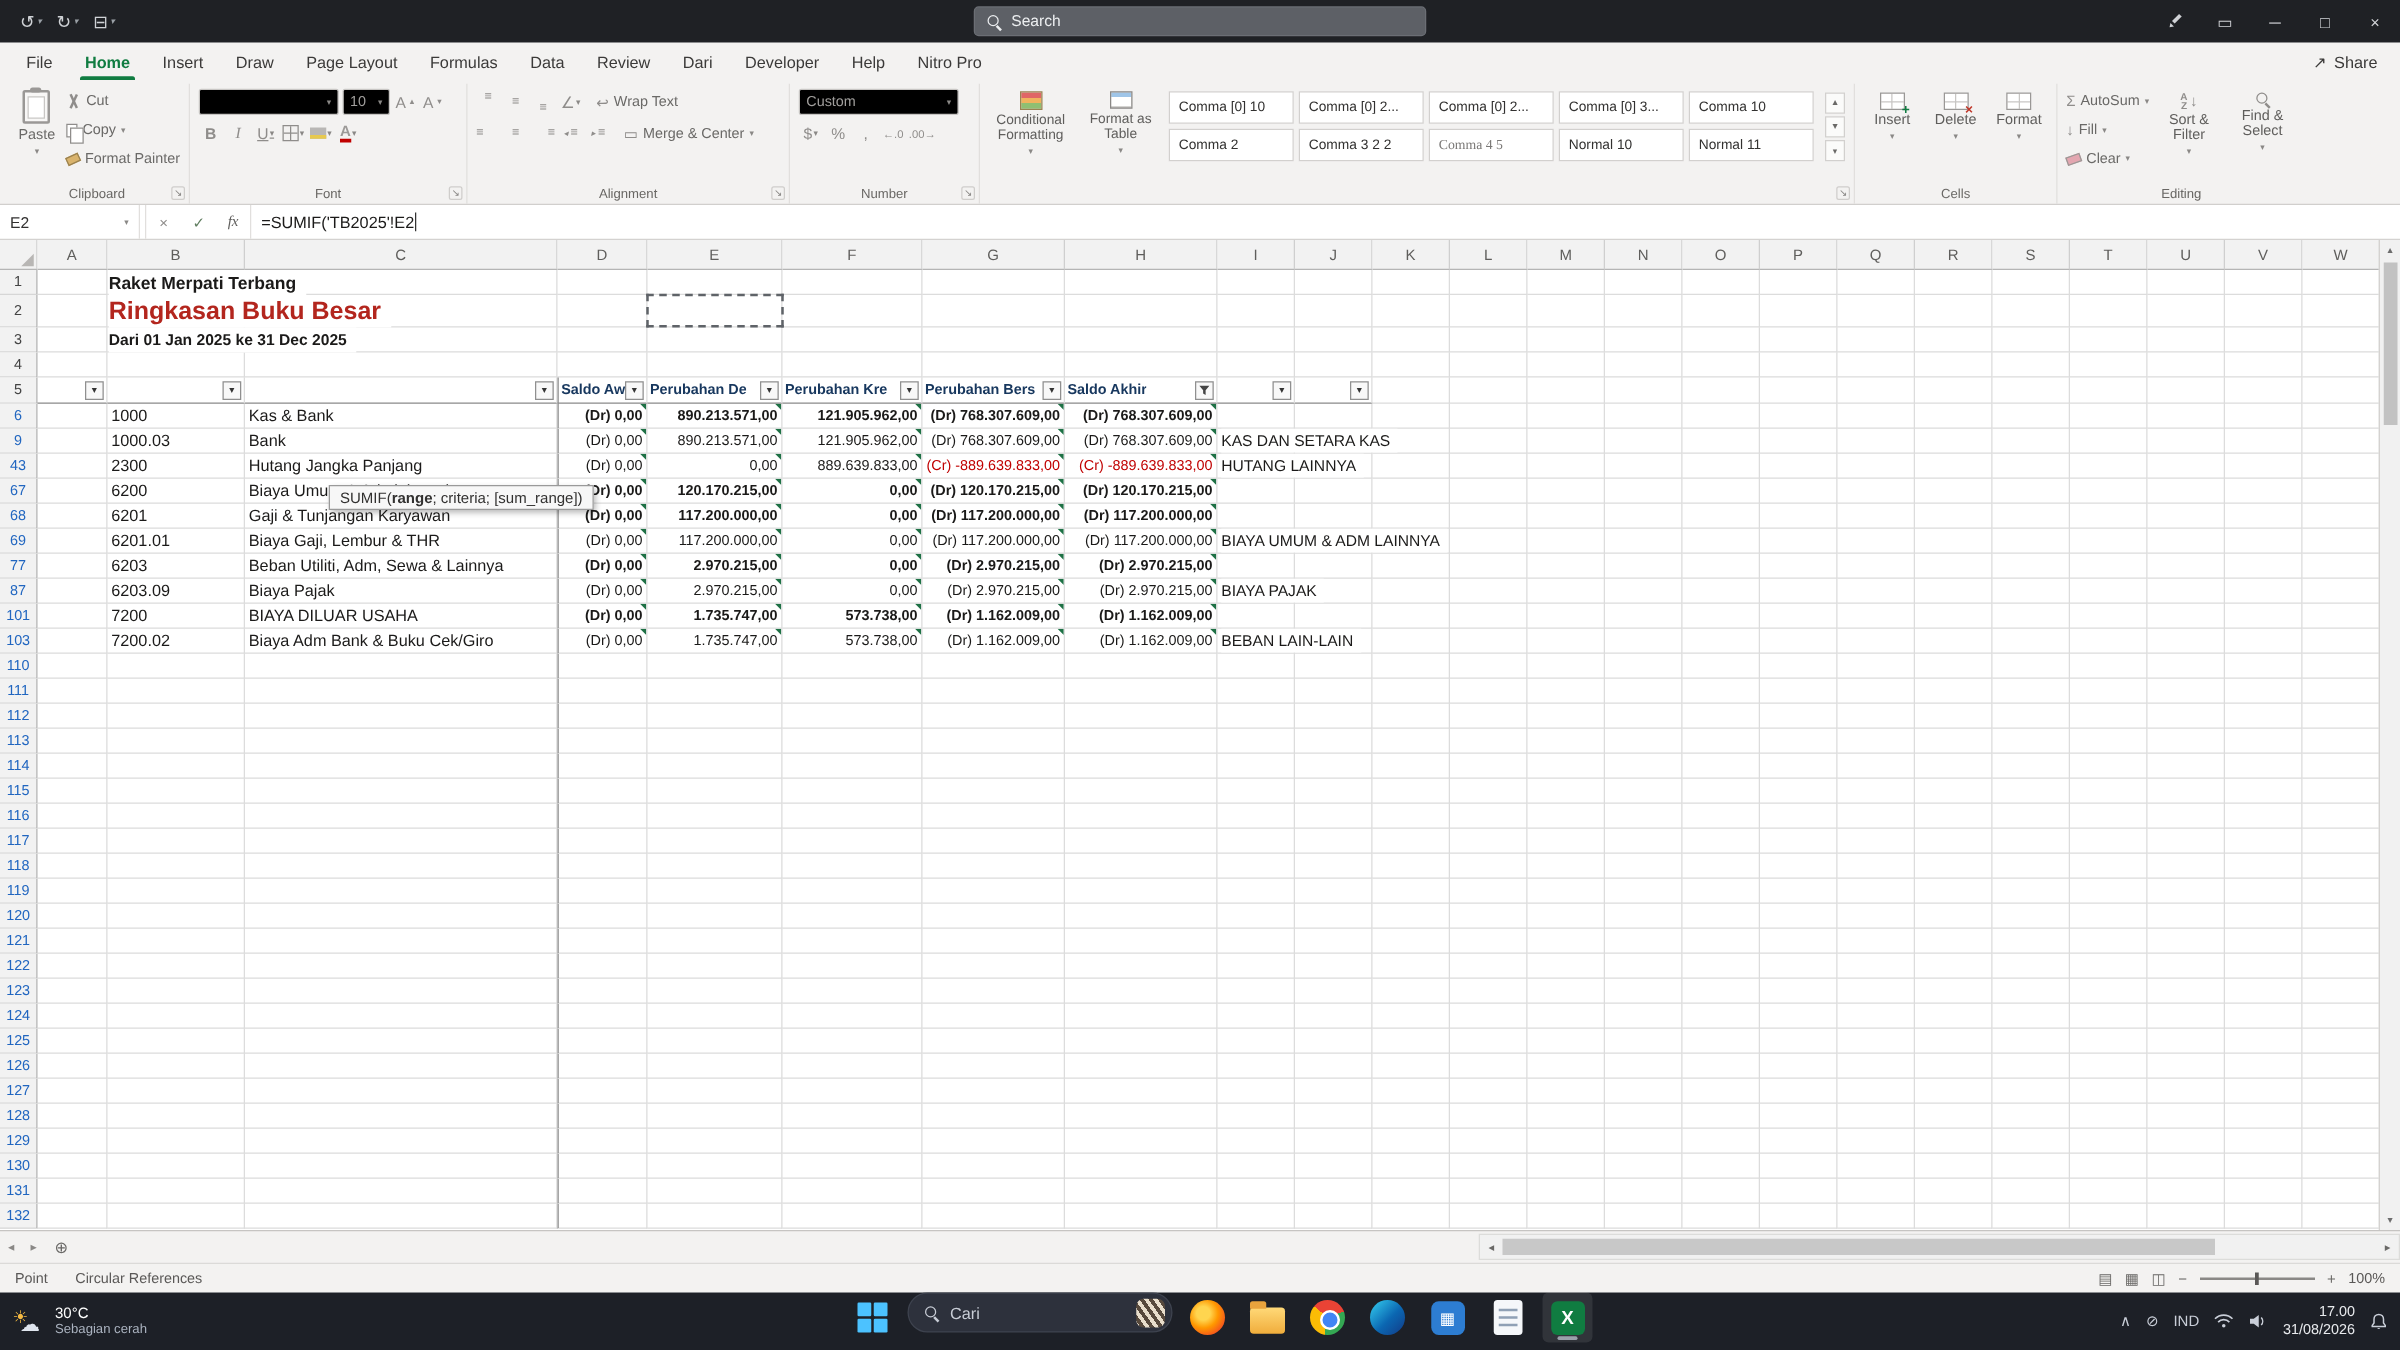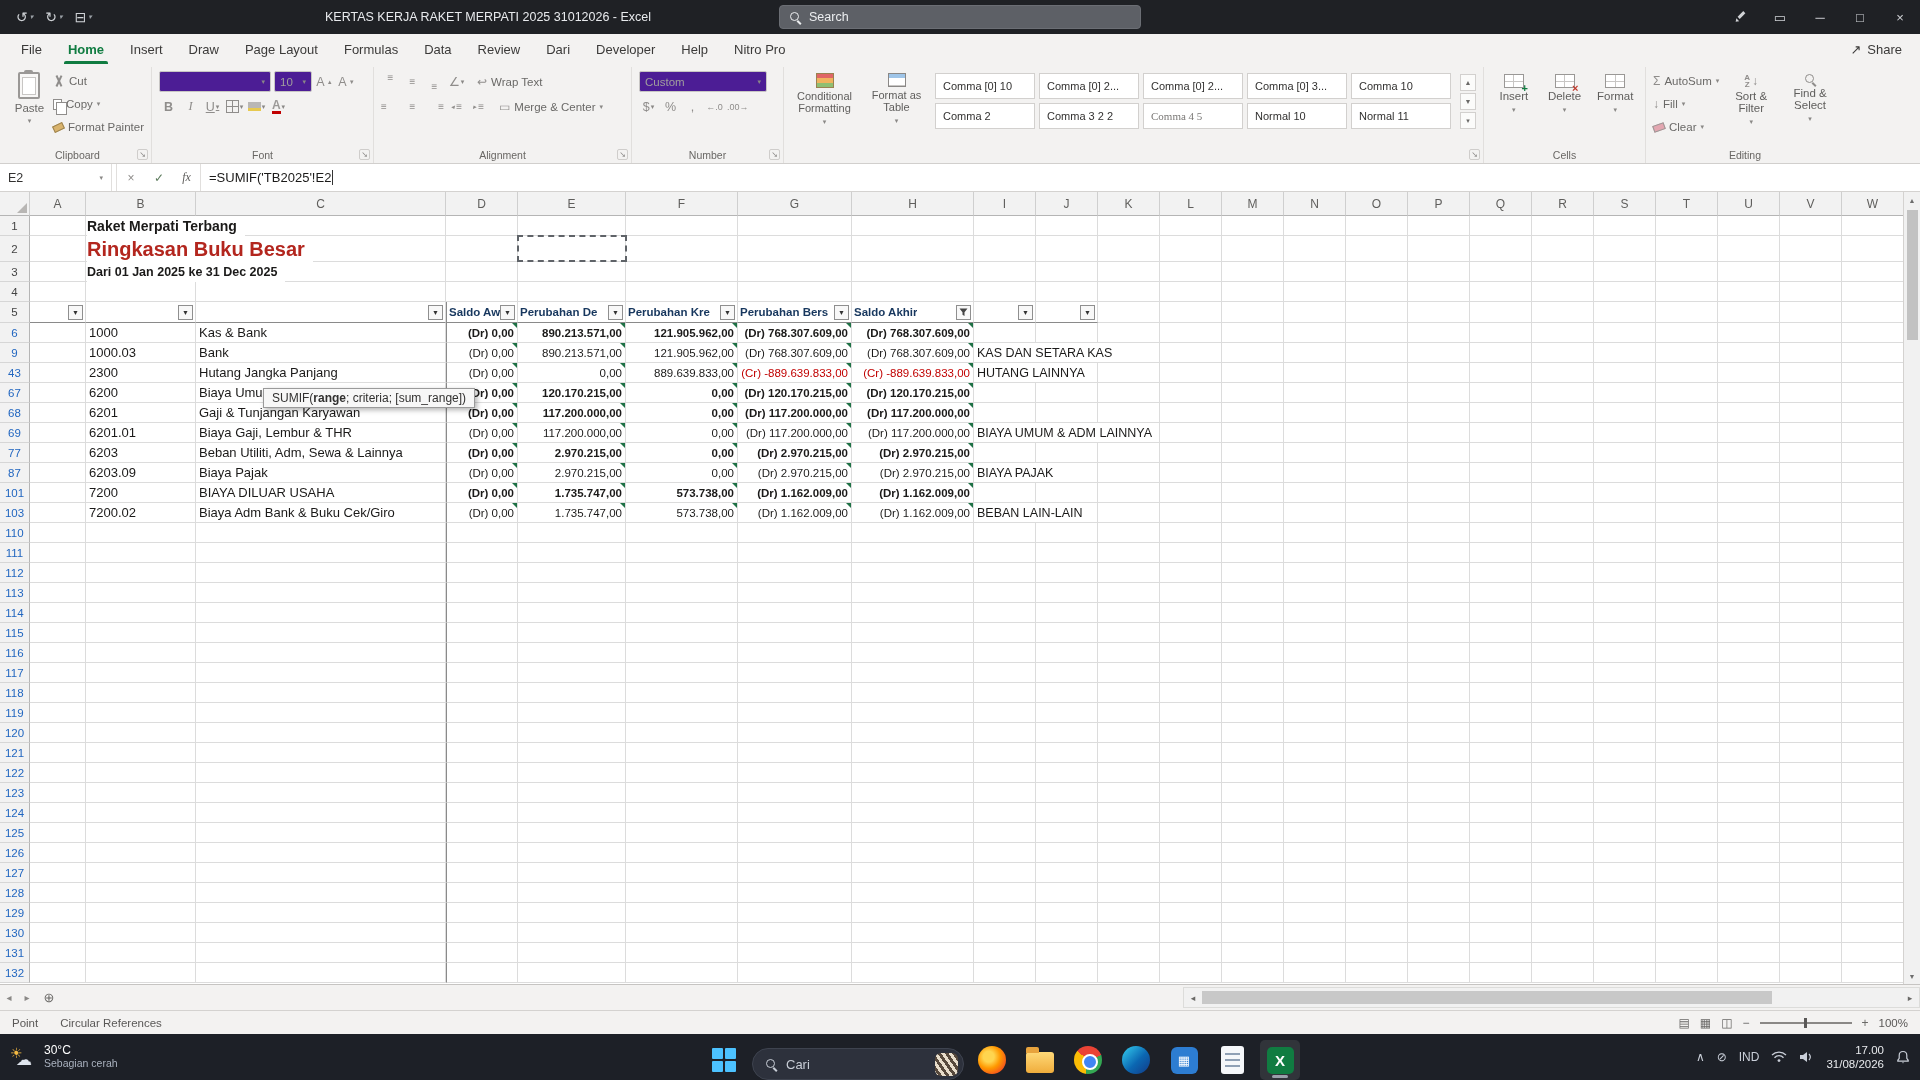--- a/index.html
+++ b/index.html
@@ -40,21 +40,21 @@
 .clipicon::before{content:"";position:absolute;left:4px;top:-4px;width:9px;height:4px;background:#9a9896;border-radius:2px}
 .clipicon::after{content:"";position:absolute;left:2px;top:3px;right:2px;bottom:2px;background:#fff;border:1px solid #c8c6c4}
 .cutic{width:12px;height:12px;position:relative;display:inline-block}
 .cutic::before,.cutic::after{content:"";position:absolute;left:5px;top:0;width:1.5px;height:12px;background:#8f8d8b}
 .cutic::before{transform:rotate(25deg)}.cutic::after{transform:rotate(-25deg)}
 .copyic{width:9px;height:11px;border:1px solid #8f8d8b;background:#fff;position:relative;display:inline-block}
 .copyic::before{content:"";position:absolute;left:2px;top:2px;width:9px;height:11px;border:1px solid #8f8d8b;background:#fff}
 .fpic{width:11px;height:7px;background:#d9b36c;border:1px solid #9a8250;transform:rotate(-25deg);display:inline-block}
 .frow{display:flex;align-items:center;gap:3px;height:25px}
 .sel{background:#fdfdfd;border:1px solid #c8c6c4;border-radius:2px;height:21px;display:flex;align-items:center;justify-content:space-between;padding:0 5px;font-size:11.5px;color:#a19f9d}
-.sel.dis{background:#4c1d95}
+.sel.dis{background:#000000}
 .ib{min-width:19px;height:20px;display:flex;align-items:center;justify-content:center;font-size:12.5px;color:#8f8d8b;gap:1px;position:relative}
 .ib .sup{font-size:6px;margin-left:1px}
 .fcic{color:#9c9a98;border-bottom:3px solid #c00000;line-height:12px;font-size:12px;font-weight:bold}
 .fillyellow{width:13px;height:9px;background:#b9b7b5;border-bottom:3px solid #e7c94f;display:inline-block}
 .bord{width:13px;height:13px;border:1px solid #8f8d8b;display:inline-block;background:
  linear-gradient(#8f8d8b,#8f8d8b) center/100% 1px no-repeat,
  linear-gradient(#8f8d8b,#8f8d8b) center/1px 100% no-repeat}
 .alico{font-size:10px;color:#8f8d8b}
 .ib.vt{align-items:flex-start}.ib.vb{align-items:flex-end}
 .tindent{font-size:7px;margin-right:1px;color:#8f8d8b}
@@ -138,21 +138,21 @@
 .zthumb{position:absolute;left:44px;top:-4px;width:3px;height:10px;background:#5a5857}
 
 .taskbar{height:46px;background:#1d2027;position:relative;color:#e8eaed}
 .weather{position:absolute;left:10px;top:0;height:46px;display:flex;align-items:center;gap:8px}
 .wicon{position:relative;width:26px;height:24px}
 .wsun{position:absolute;left:0;top:0;color:#f4b942;font-size:14px}
 .wcloud{position:absolute;left:6px;top:5px;color:#dfe5ee;font-size:16px}
 .wtxt{display:flex;flex-direction:column;line-height:13px}
 .wtemp{font-size:12px;color:#fff}
 .wdesc{font-size:10.5px;color:#aab2bf}
-.tkcenter{position:absolute;left:704px;top:0;height:46px;display:flex;align-items:flex-end;gap:8px}
+.tkcenter{position:absolute;left:678px;top:0;height:46px;display:flex;align-items:flex-start;gap:8px}
 .tkbtn{position:relative;width:40px;height:40px;display:flex;align-items:center;justify-content:center;border-radius:5px}
 .tkbtn.activeapp{background:rgba(255,255,255,.09)}
 .tkbtn.activeapp::after{content:"";position:absolute;bottom:2px;left:50%;transform:translateX(-50%);width:16px;height:3px;border-radius:2px;background:#9aa0aa}
 .startic{width:25px;height:25px;display:grid;grid-template-columns:11px 11px;grid-template-rows:11px 11px;gap:2px}
 .startic i{background:#4cc2ff;border-radius:1px}
 .tsearch{width:212px;height:32px;border-radius:16px;background:#2d313c;border:1px solid #3e434f;display:flex;align-items:center;gap:9px;padding:0 5px 0 13px;font-size:13px;color:#c8cdd6}
 .zebra{margin-left:auto;width:23px;height:23px;border-radius:6px;background:repeating-linear-gradient(55deg,#e8ddcb 0 3px,#57493c 3px 6px)}
 .ffx{width:28px;height:28px;border-radius:50%;background:radial-gradient(circle at 38% 38%,#ffd54f 0 22%,#ff9800 48%,#f4511e 78%,#c2185b 100%)}
 .fold{width:28px;height:21px;border-radius:3px;background:linear-gradient(#ffd978,#f0ad3c);position:relative;margin-top:5px}
 .fold::before{content:"";position:absolute;top:-5px;left:0;width:13px;height:6px;border-radius:2px 2px 0 0;background:#e8a33d}
@@ -169,21 +169,20 @@
 </style>
 </head>
 <body>
 
 <div class="titlebar">
   <div class="qat">
     <span class="qbtn">↺<i class="dd2">▾</i></span>
     <span class="qbtn">↻<i class="dd2">▾</i></span>
     <span class="qbtn">⊟<i class="dd2">▾</i></span>
   </div>
-  <div class="tbtitle">KERTAS KERJA RAKET MERPATI 2025 31012026  -  Excel</div>
   <div class="tbsearch">
     <span class="mag"></span>
     <span>Search</span>
   </div>
   <div class="winctl">
     <span class="winicon">
         <span class="penic"></span>
       </span>
     <span class="winicon">▭</span>
     <span class="winicon">─</span>

